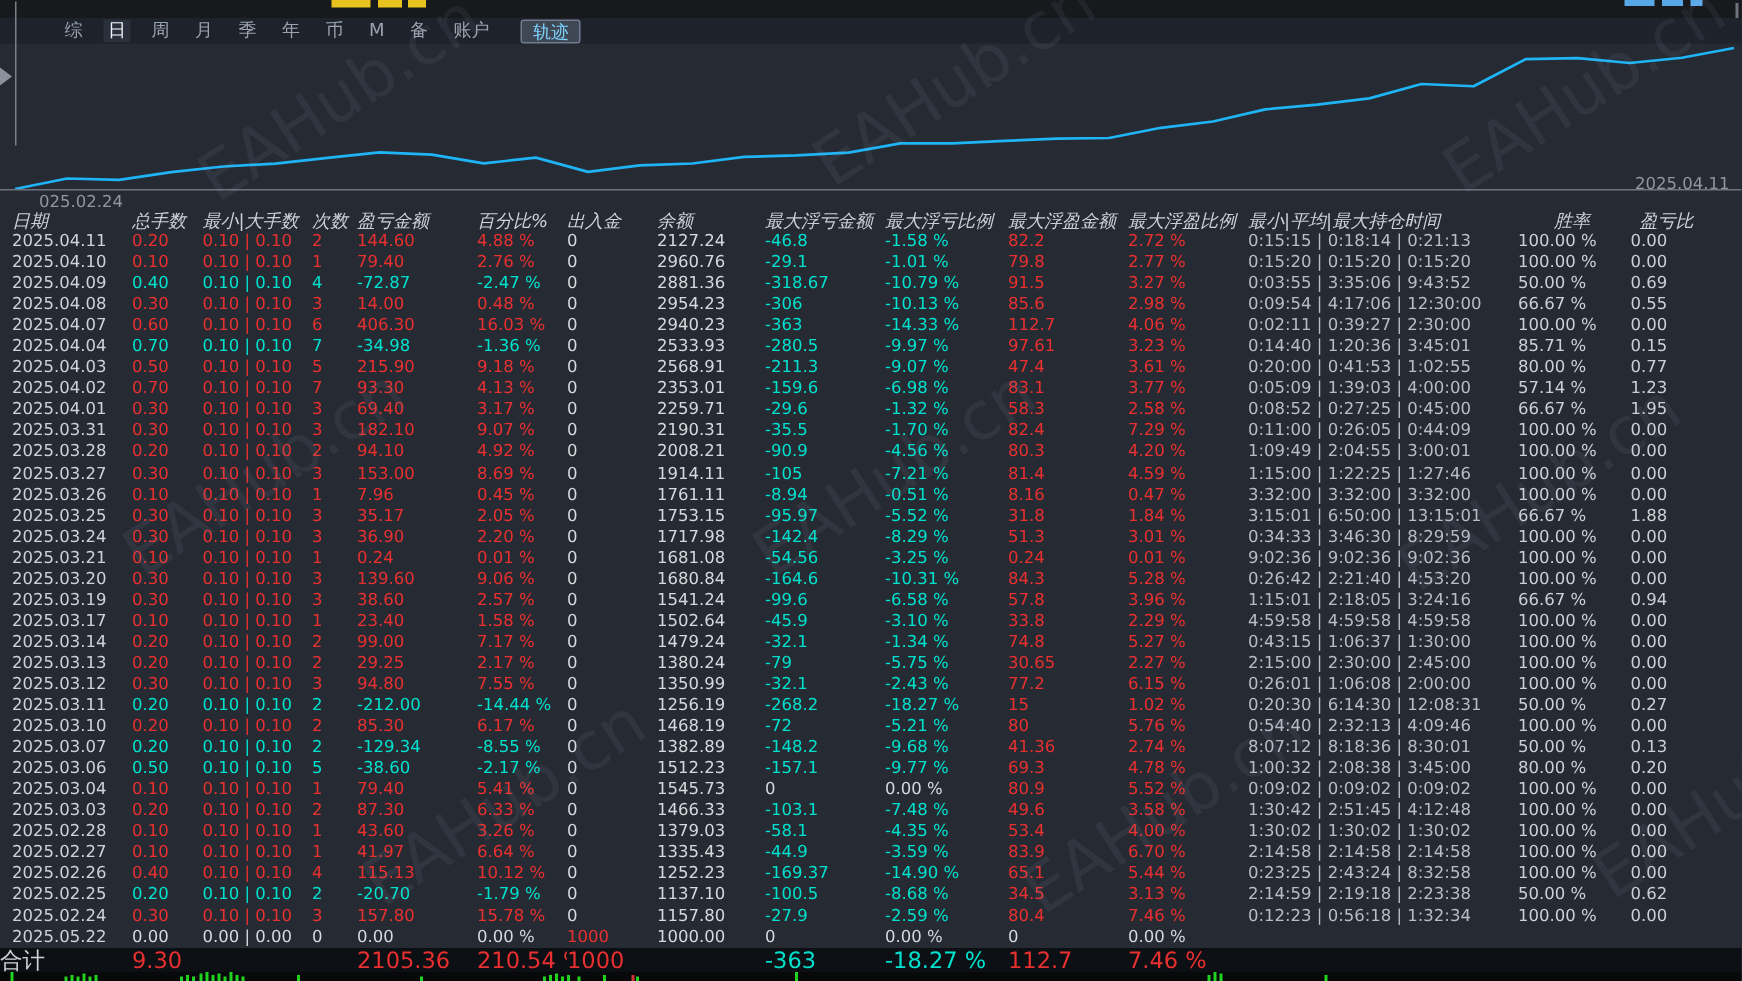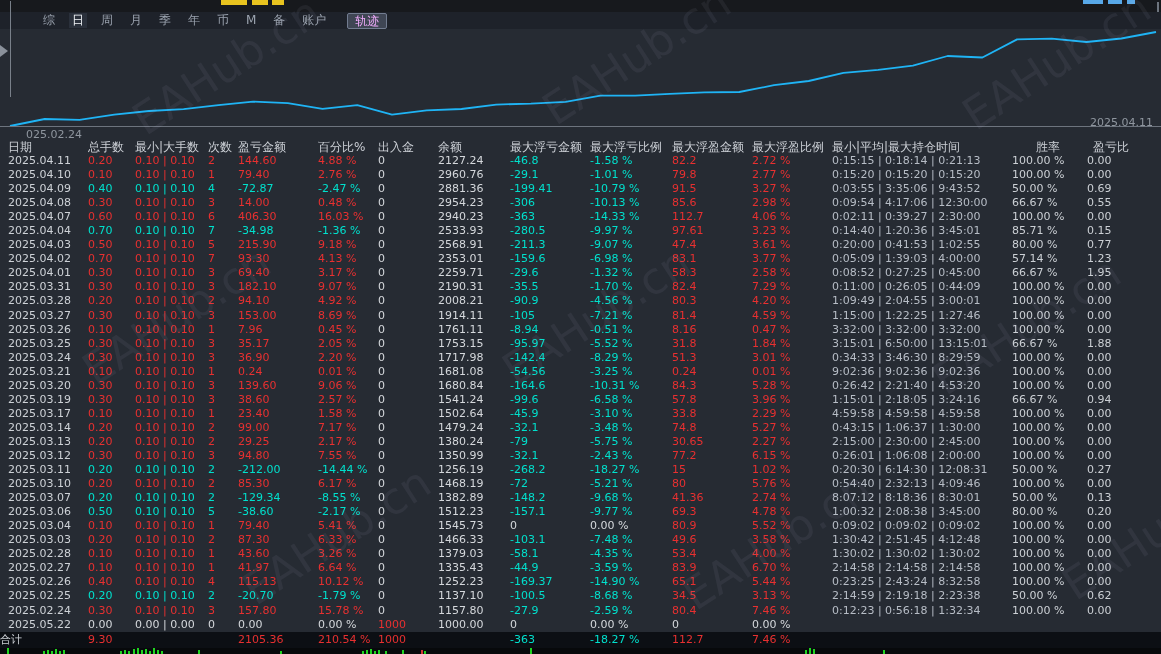--- a/index.html
+++ b/index.html
@@ -9,45 +9,45 @@
   
   #top-strip{position:absolute;left:0;top:0;width:1161px;height:12px;background:#17191d;}
   .sliver{position:absolute;top:0;}
   
   #menubar{position:absolute;left:0;top:12px;width:1161px;height:17px;background:#1e222a;
            display:flex;align-items:center;font-size:12px;color:#9ba3af;}
   #menubar .mi{padding:0 3px;margin-left:11px;cursor:default;line-height:15px;}
   #menubar .mi:first-child{margin-left:40px;}
   #menubar .mi.sel{background:#2a303b;color:#f0f3f7;}
   #track-btn{margin-left:18px;padding:0 7px;line-height:14px;background:#3f4654;
-             border:1px solid #727c90;border-radius:2px;color:#f0abfc;}
+             border:1px solid #727c90;border-radius:2px;color:#7dd3fc;}
   
   #chart{position:absolute;left:0;top:29px;width:1161px;height:98px;}
   #axis-v{position:absolute;left:10px;top:1px;width:1px;height:96px;background:#79808a;}
   #axis-h{position:absolute;left:0;top:126px;width:1161px;height:1px;background:#6d747e;}
   #chart-arrow{position:absolute;left:0;top:45px;width:0;height:0;
                border-top:6px solid transparent;border-bottom:6px solid transparent;
                border-left:8px solid #8a919b;}
   .xlab{position:absolute;font-size:11px;color:#8f969f;}
   #xlab-left{left:26px;top:128px;}
   #xlab-right{right:8px;top:116px;}
   
   .grid15{display:grid;grid-template-columns:88px 47px 73px 30px 80px 60px 60px 72px 80px 82px 80px 80px 180px 70px 79px;}
   #thead{position:absolute;left:0;top:139px;width:1161px;height:15px;font-size:12px;color:#cdd1d7;}
-  #thead .cell{overflow:hidden;white-space:nowrap;}
+  #thead .cell{overflow:hidden;white-space:nowrap;font-style:italic;}
   #thead .cell:first-child{padding-left:8px;}
   #thead .cell:nth-child(14){padding-left:24px;}
   #thead .cell:nth-child(15){padding-left:11px;}
   #tbody{position:absolute;left:0;top:154px;width:1161px;}
   .trow{height:14.06px;font-size:11px;line-height:14px;}
   .cell{overflow:hidden;white-space:nowrap;}
   .trow .cell:first-child{padding-left:8px;}
   .trow .cell:nth-child(15){padding-left:5px;}
   #total-row{position:absolute;left:0;top:632px;width:1161px;height:16px;background:#0c0f14;
-             font-size:11px;line-height:16px;}
+             font-size:15px;line-height:16px;}
   .r{color:#e83030}.c{color:#00e0cd}.w{color:#d5d8dc}.d{color:#ced2d7}
   .tm{color:#b7bdc6}.g{color:#ccd0d5}
   
   #bottom-strip{position:absolute;left:0;top:648px;width:1161px;height:6px;background:#07090b;}
   .hbar{position:absolute;bottom:0;width:2px;}
   
   .wm{position:absolute;font-size:44px;color:rgba(195,205,220,0.07);
       transform:rotate(-33deg);white-space:nowrap;pointer-events:none;z-index:5;}
 </style>
 </head>
@@ -143,21 +143,21 @@
     </div>
     <div class="trow grid15">
       <span class="cell d">2025.04.09</span>
       <span class="cell c">0.40</span>
       <span class="cell c">0.10 | 0.10</span>
       <span class="cell c">4</span>
       <span class="cell c">-72.87</span>
       <span class="cell c">-2.47 %</span>
       <span class="cell w">0</span>
       <span class="cell w">2881.36</span>
-      <span class="cell c">-199.41</span>
+      <span class="cell c">-318.67</span>
       <span class="cell c">-10.79 %</span>
       <span class="cell r">91.5</span>
       <span class="cell r">3.27 %</span>
       <span class="cell tm">0:03:55 | 3:35:06 | 9:43:52</span>
       <span class="cell g">50.00 %</span>
       <span class="cell g">0.69</span>
     </div>
     <div class="trow grid15">
       <span class="cell d">2025.04.08</span>
       <span class="cell r">0.30</span>
@@ -433,21 +433,21 @@
     <div class="trow grid15">
       <span class="cell d">2025.03.14</span>
       <span class="cell r">0.20</span>
       <span class="cell r">0.10 | 0.10</span>
       <span class="cell r">2</span>
       <span class="cell r">99.00</span>
       <span class="cell r">7.17 %</span>
       <span class="cell w">0</span>
       <span class="cell w">1479.24</span>
       <span class="cell c">-32.1</span>
-      <span class="cell c">-3.48 %</span>
+      <span class="cell c">-1.34 %</span>
       <span class="cell r">74.8</span>
       <span class="cell r">5.27 %</span>
       <span class="cell tm">0:43:15 | 1:06:37 | 1:30:00</span>
       <span class="cell g">100.00 %</span>
       <span class="cell g">0.00</span>
     </div>
     <div class="trow grid15">
       <span class="cell d">2025.03.13</span>
       <span class="cell r">0.20</span>
       <span class="cell r">0.10 | 0.10</span>

